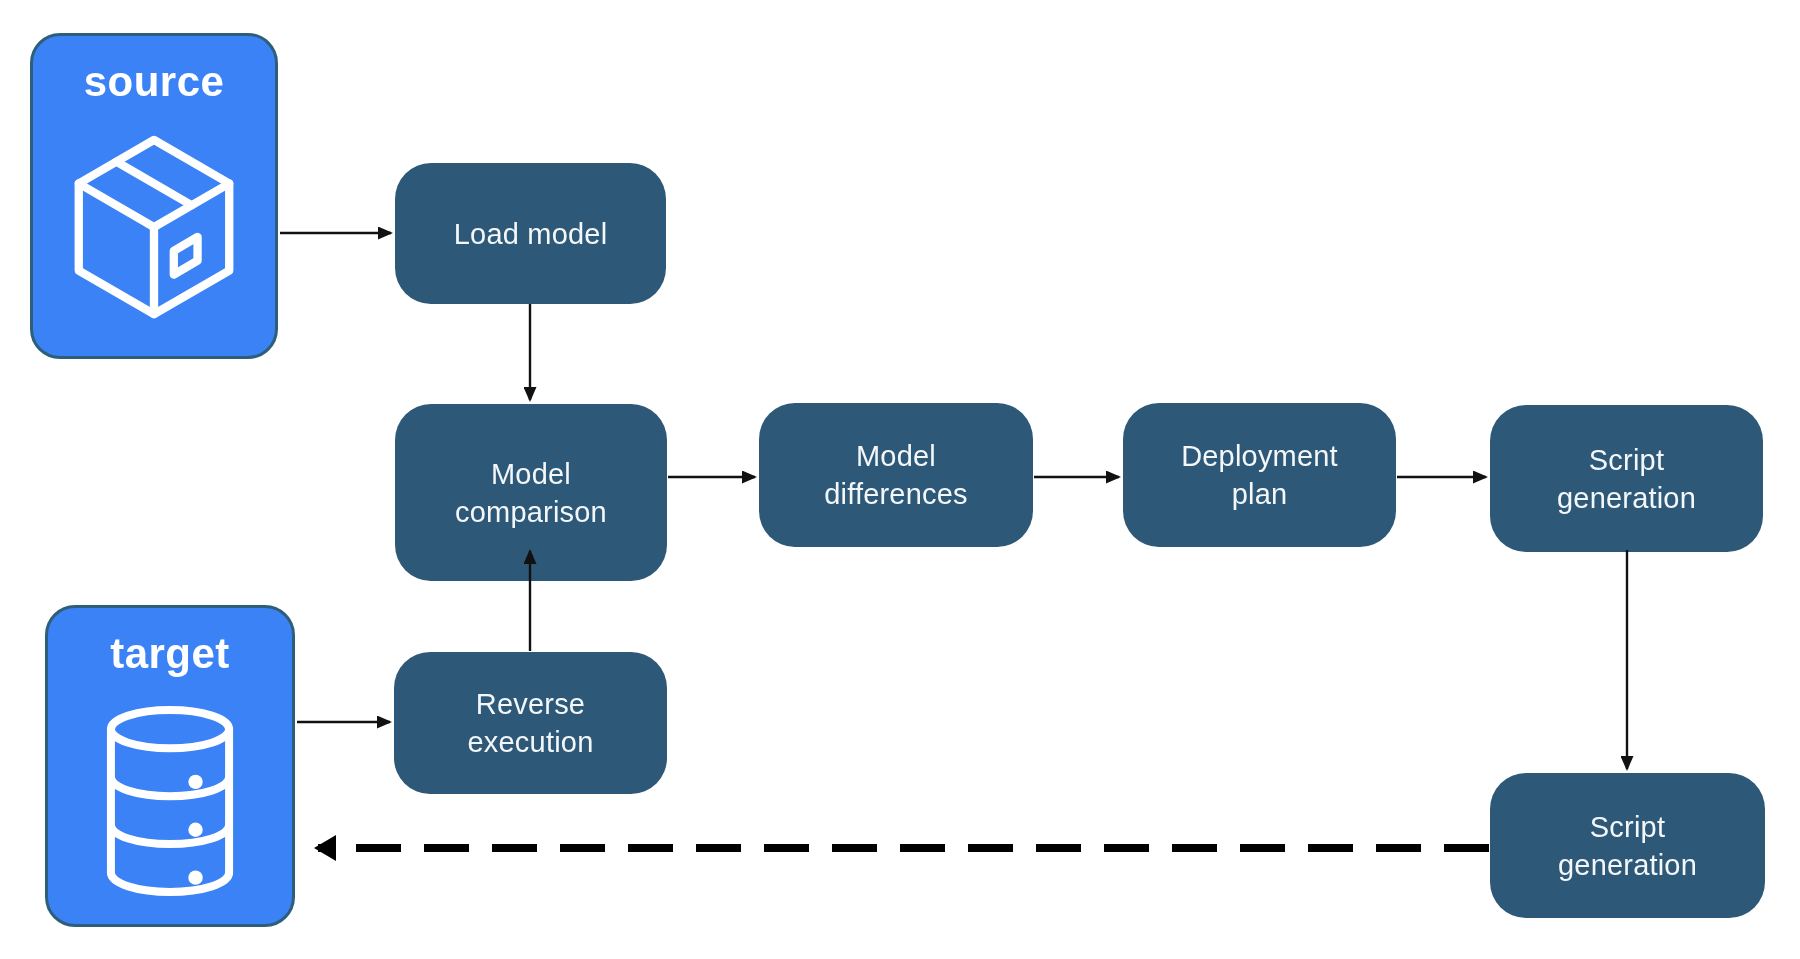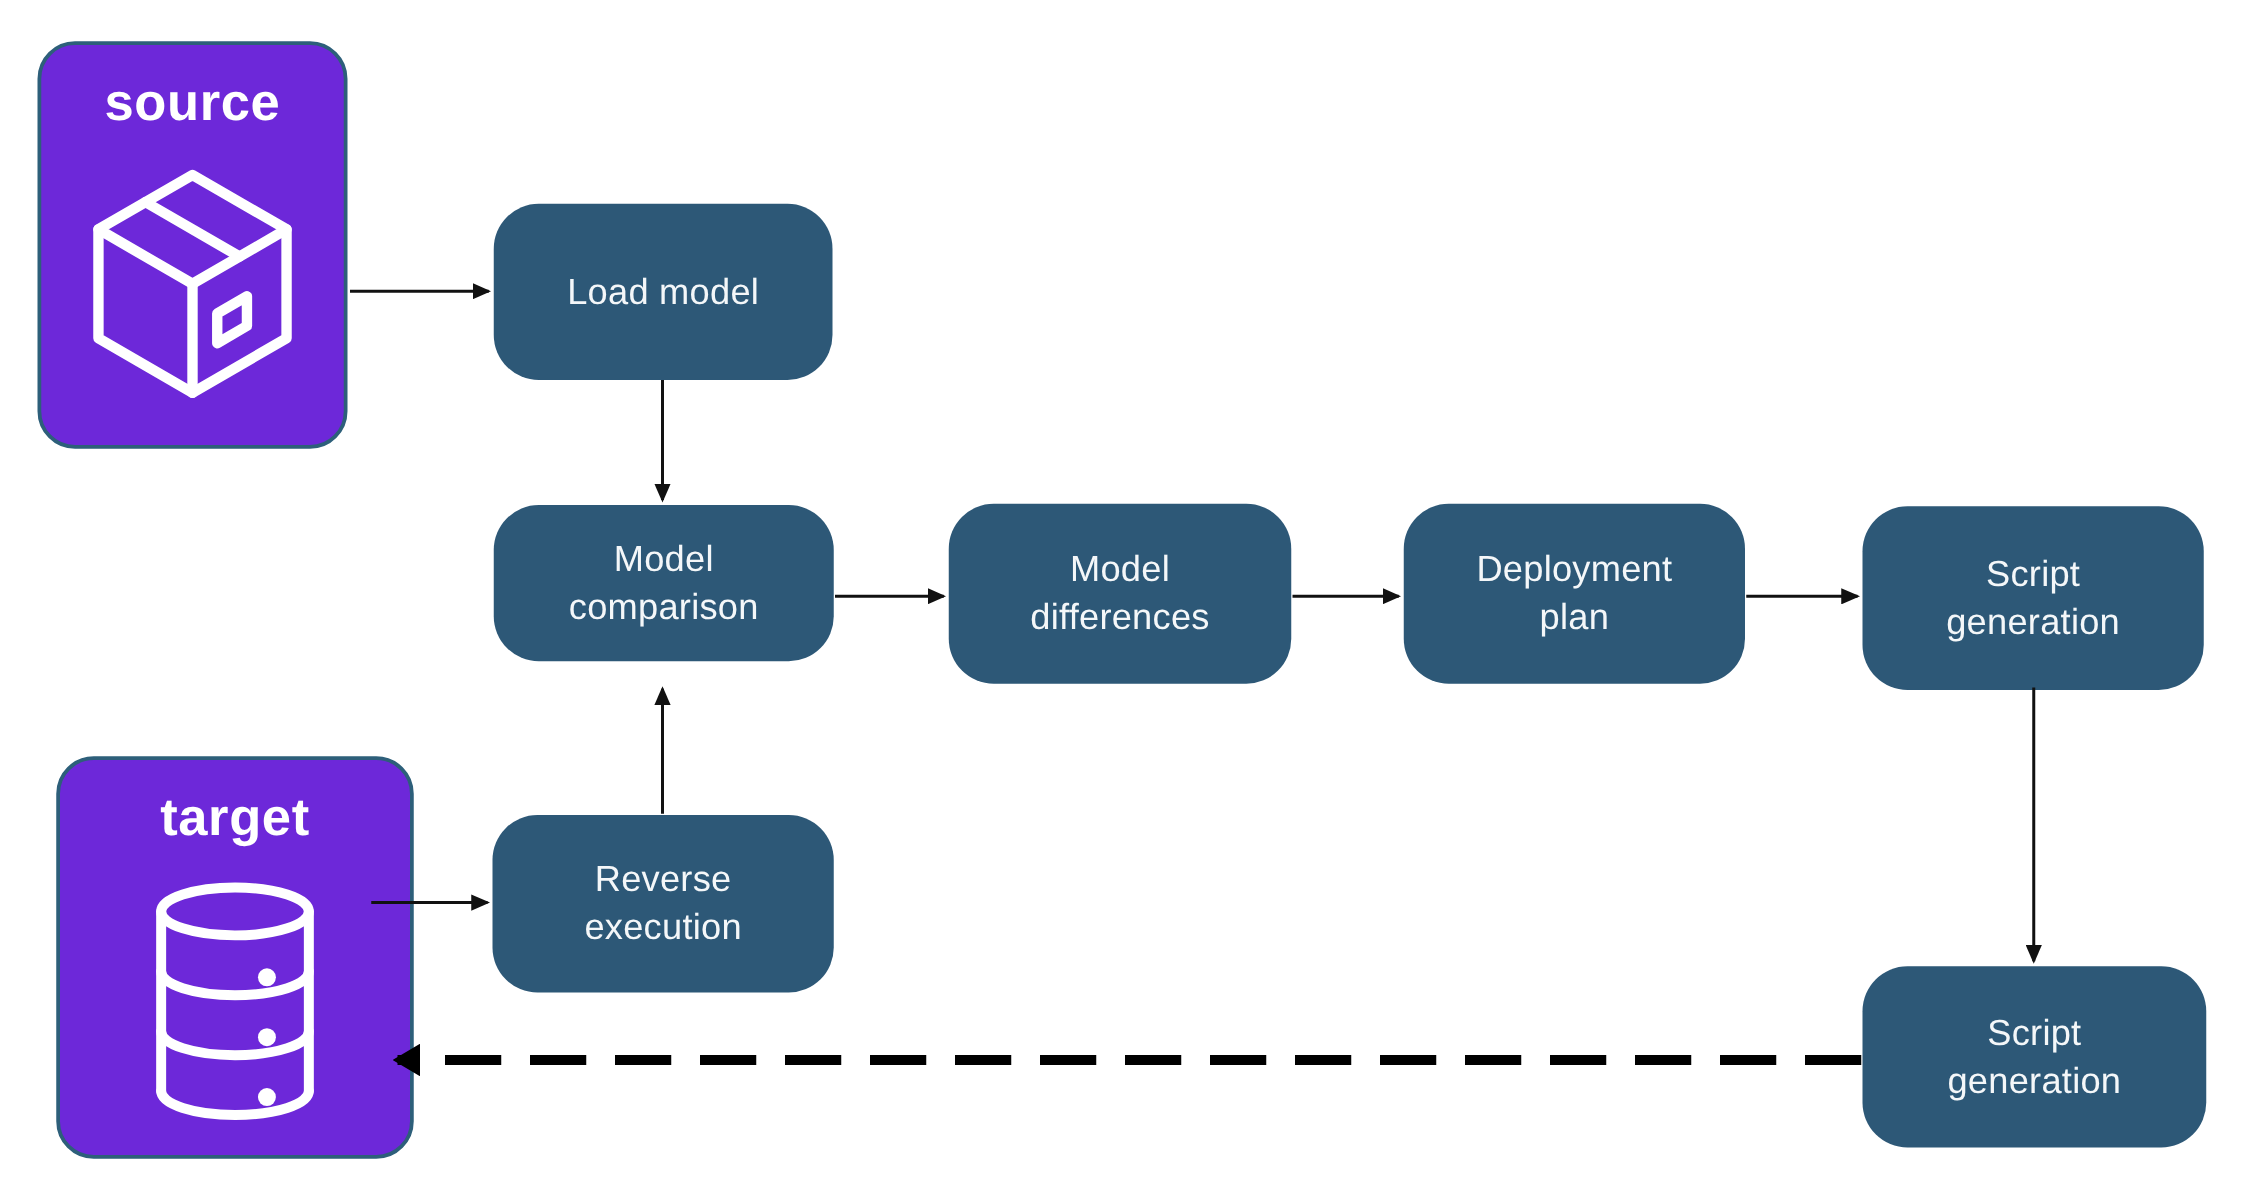--- a/index.html
+++ b/index.html
@@ -22,31 +22,31 @@
     line-height: 38px;
     display: flex;
     align-items: center;
     justify-content: center;
     text-align: center;
     padding: 0 34px;
     box-sizing: border-box;
     letter-spacing: 0.2px;
   }
   #node-load-model        { left: 395px;  top: 163px; width: 271px; height: 141px; }
-  #node-model-comparison  { left: 395px;  top: 404px; width: 272px; height: 125px; }
+  #node-model-comparison  { left: 395px;  top: 404px; width: 272px; height: 177px; }
   #node-model-differences { left: 759px;  top: 403px; width: 274px; height: 144px; }
   #node-deployment-plan   { left: 1123px; top: 403px; width: 273px; height: 144px; }
   #node-script-generation { left: 1490px; top: 405px; width: 273px; height: 147px; }
   #node-reverse-engineer  { left: 394px;  top: 652px; width: 273px; height: 142px; }
   #node-script-execution  { left: 1490px; top: 773px; width: 275px; height: 145px; }
 
   
   .endpoint {
     position: absolute;
-    background: #6d28d9;
+    background: #3b82f6;
     border: 3px solid #2d5f7a;
     border-radius: 30px;
     box-sizing: border-box;
     display: flex;
     flex-direction: column;
     align-items: center;
     color: #ffffff;
   }
   .endpoint .endpoint-label {
     font-size: 42px;
@@ -55,21 +55,21 @@
     margin-top: 22px;
   }
   .endpoint .endpoint-icon {
     flex: 1;
     display: flex;
     align-items: center;
     justify-content: center;
     width: 100%;
   }
   #endpoint-source { left: 30px; top: 33px;  width: 248px; height: 326px; }
-  #endpoint-target { left: 45px; top: 605px; width: 286px; height: 322px; }
+  #endpoint-target { left: 45px; top: 605px; width: 250px; height: 322px; }
 
   
   #arrow-layer {
     position: absolute;
     left: 0; top: 0;
     width: 1800px;
     height: 959px;
     pointer-events: none;
   }
   .arrow-line   { stroke: #111111; stroke-width: 2.4; fill: none; }

